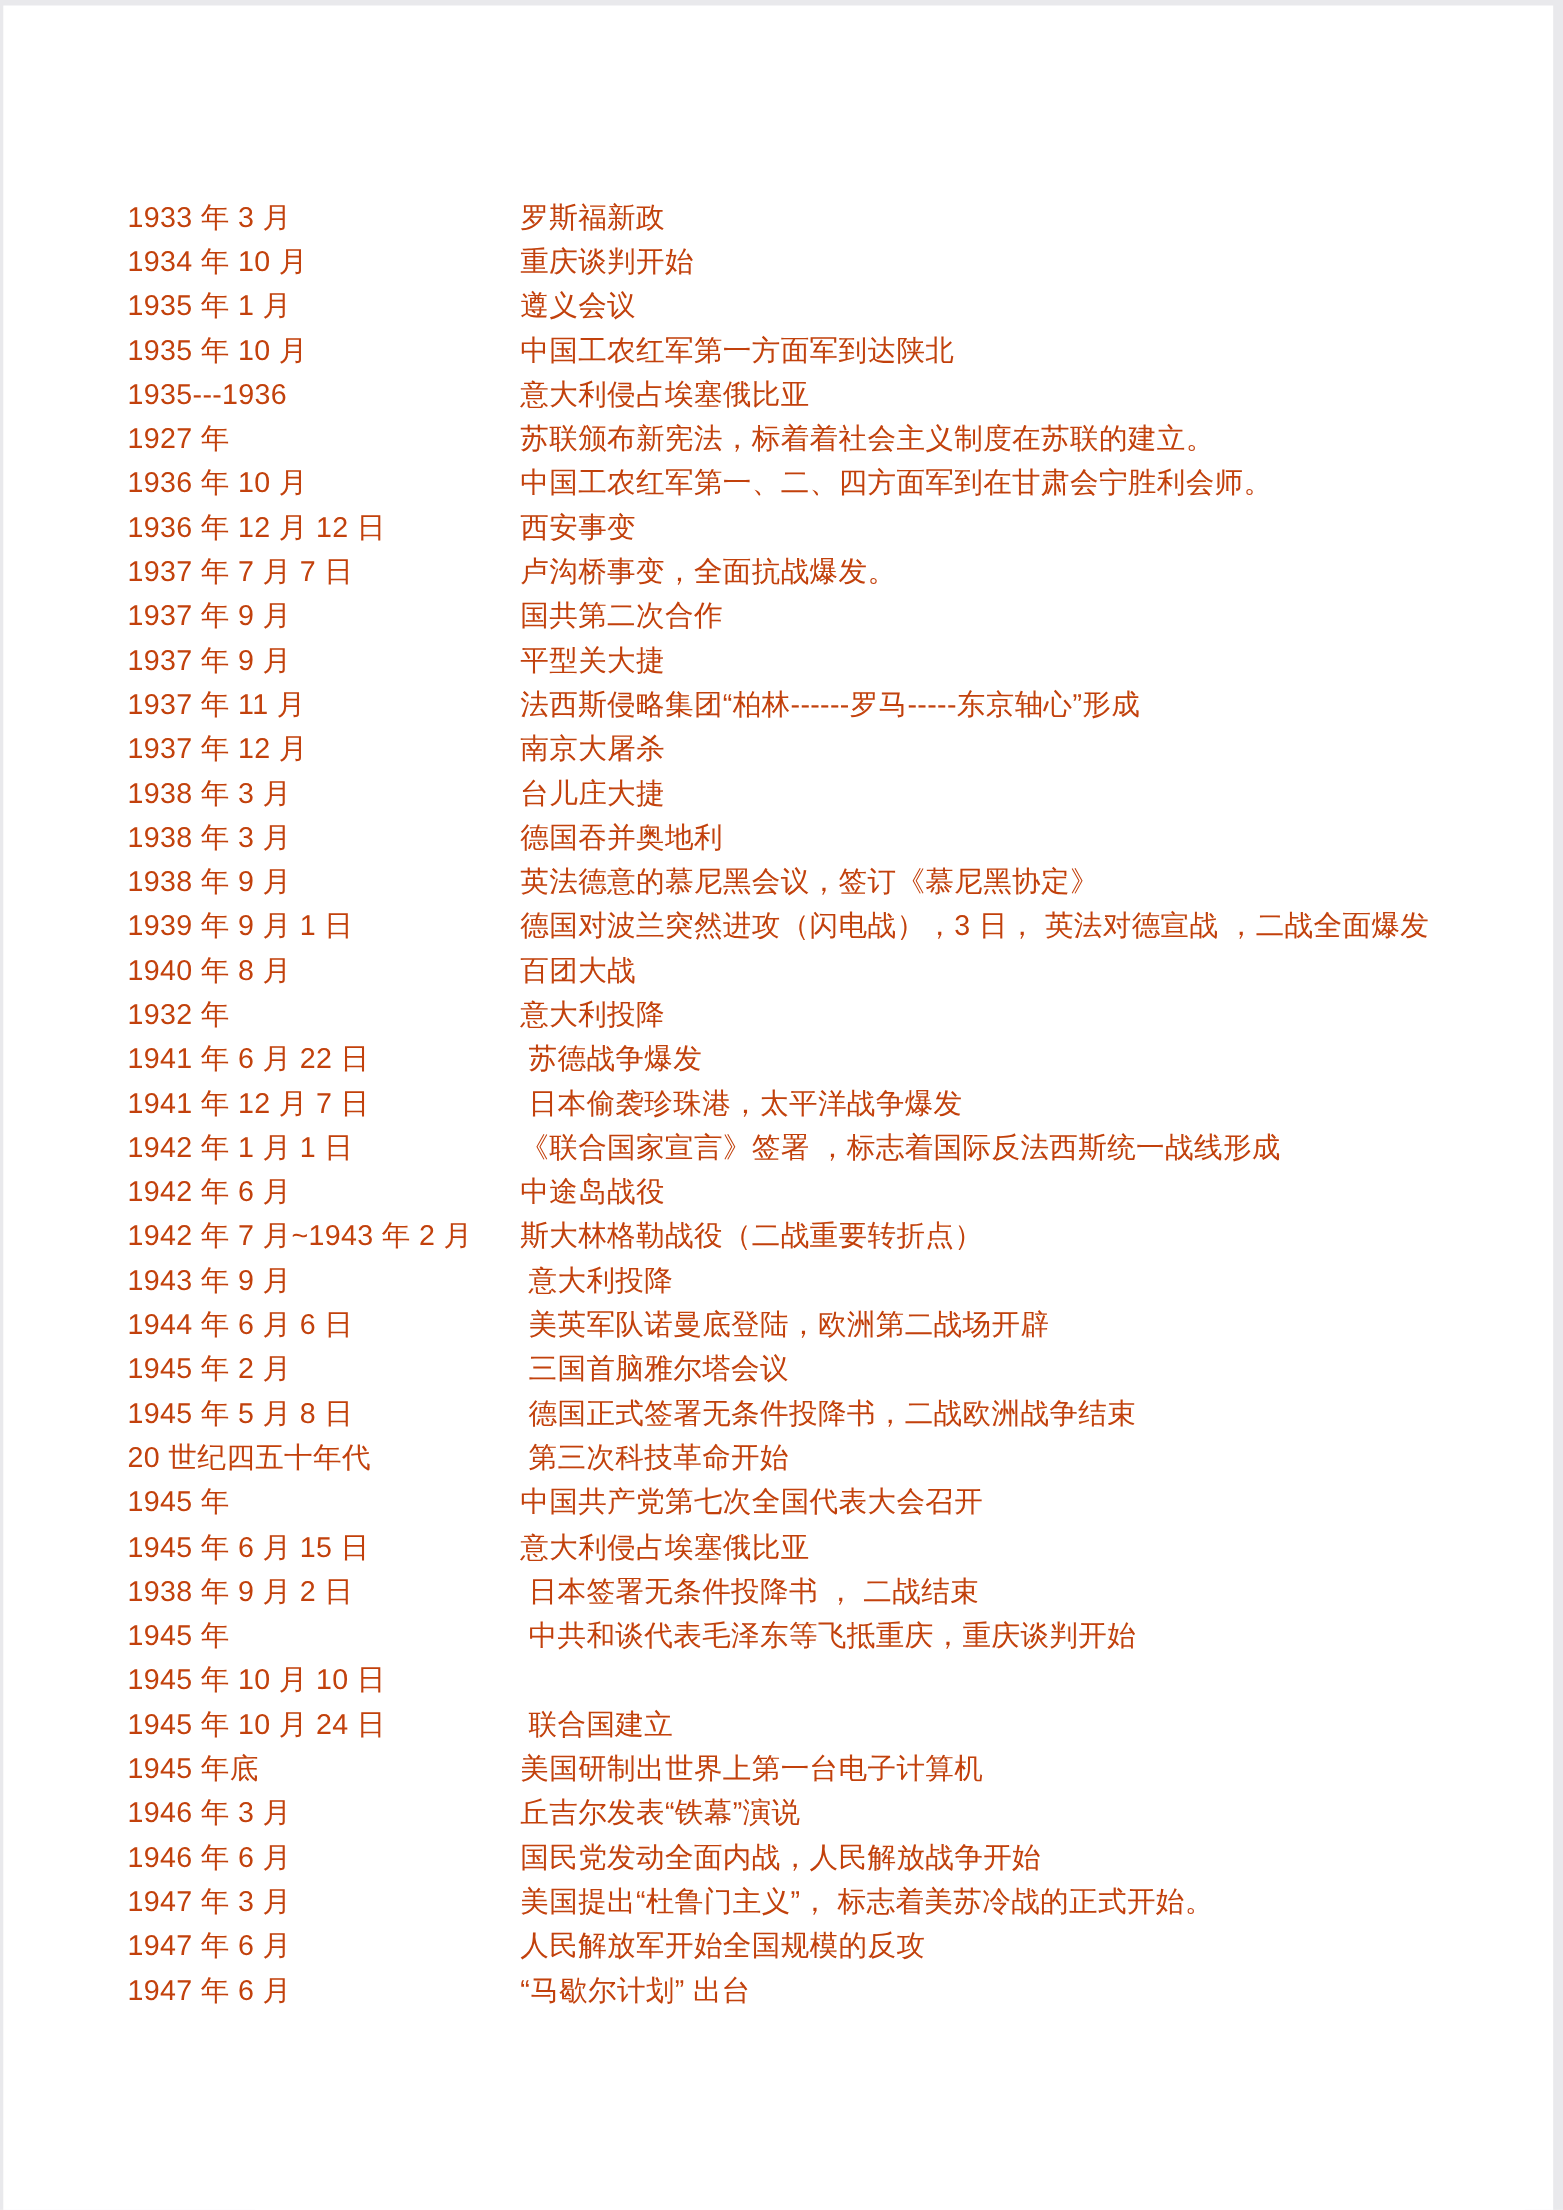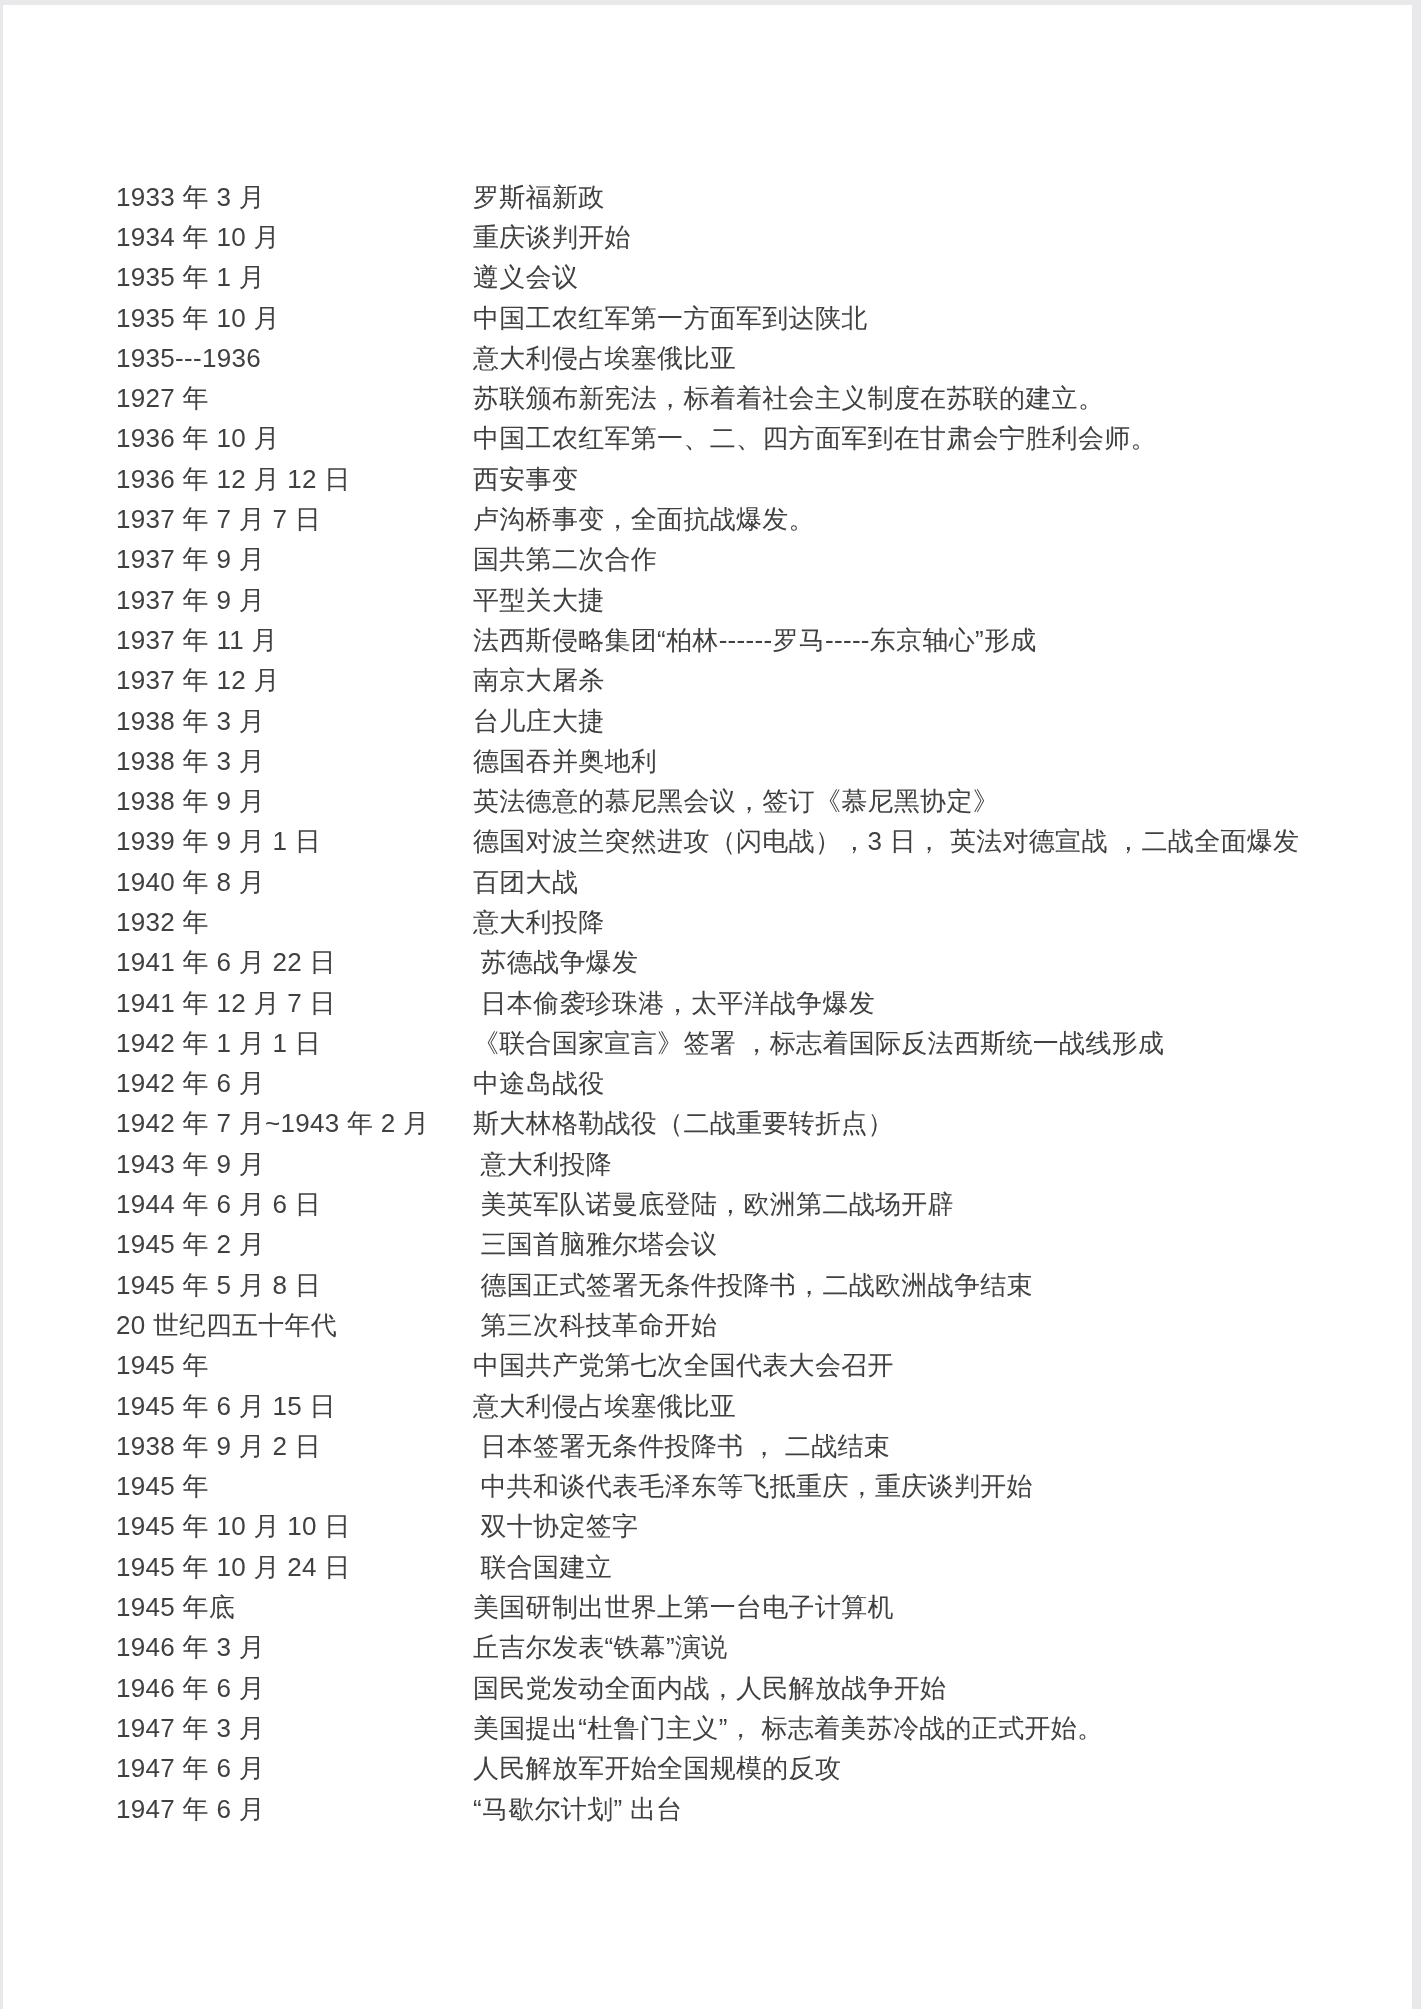--- a/index.html
+++ b/index.html
@@ -26,21 +26,21 @@
     position: absolute;
     left: 113px;
     top: 172px;
     width: 1240px;
   }
   .row {
     display: flex;
     align-items: center;
     height: 40.3px;
     font-size: 26px;
-    color: #404040;
+    color: #c2410c;
   }
   .date {
     flex: 0 0 357px;
     white-space: pre;
     letter-spacing: 0.3px;
   }
   .event {
     flex: 1 1 auto;
     white-space: pre;
     letter-spacing: 0.3px;
@@ -178,21 +178,20 @@
       <div class="row">
         <div class="date">1938 年 9 月 2 日</div>
         <div class="event"> 日本签署无条件投降书 ， 二战结束</div>
       </div>
       <div class="row">
         <div class="date">1945 年</div>
         <div class="event"> 中共和谈代表毛泽东等飞抵重庆，重庆谈判开始</div>
       </div>
       <div class="row">
         <div class="date">1945 年 10 月 10 日</div>
-        <div class="event"> 双十协定签字</div>
       </div>
       <div class="row">
         <div class="date">1945 年 10 月 24 日</div>
         <div class="event"> 联合国建立</div>
       </div>
       <div class="row">
         <div class="date">1945 年底</div>
         <div class="event">美国研制出世界上第一台电子计算机</div>
       </div>
       <div class="row">

